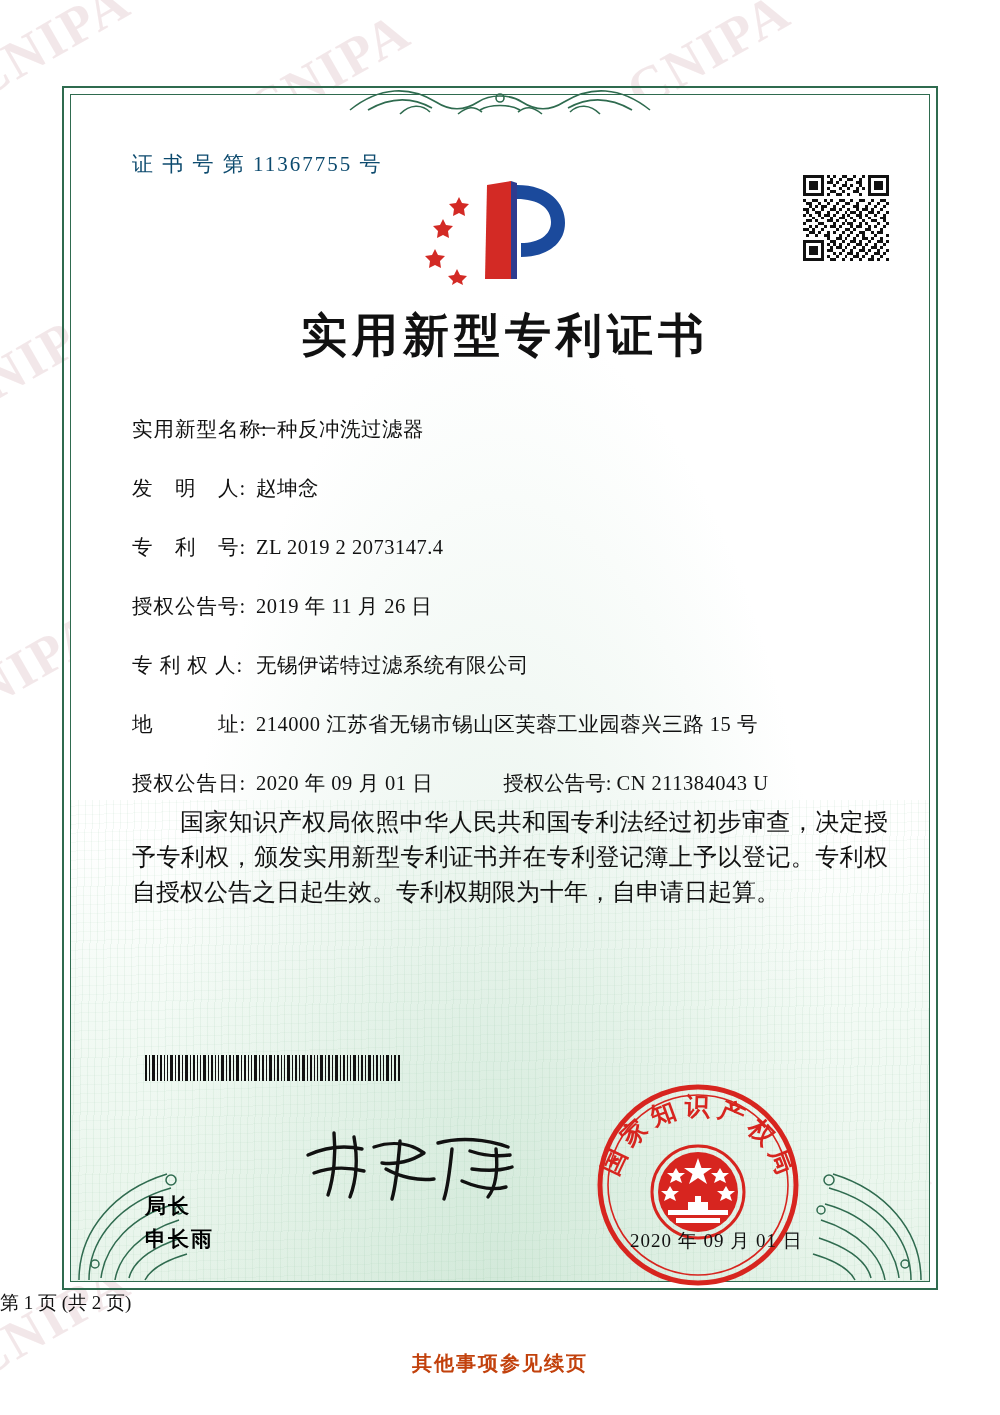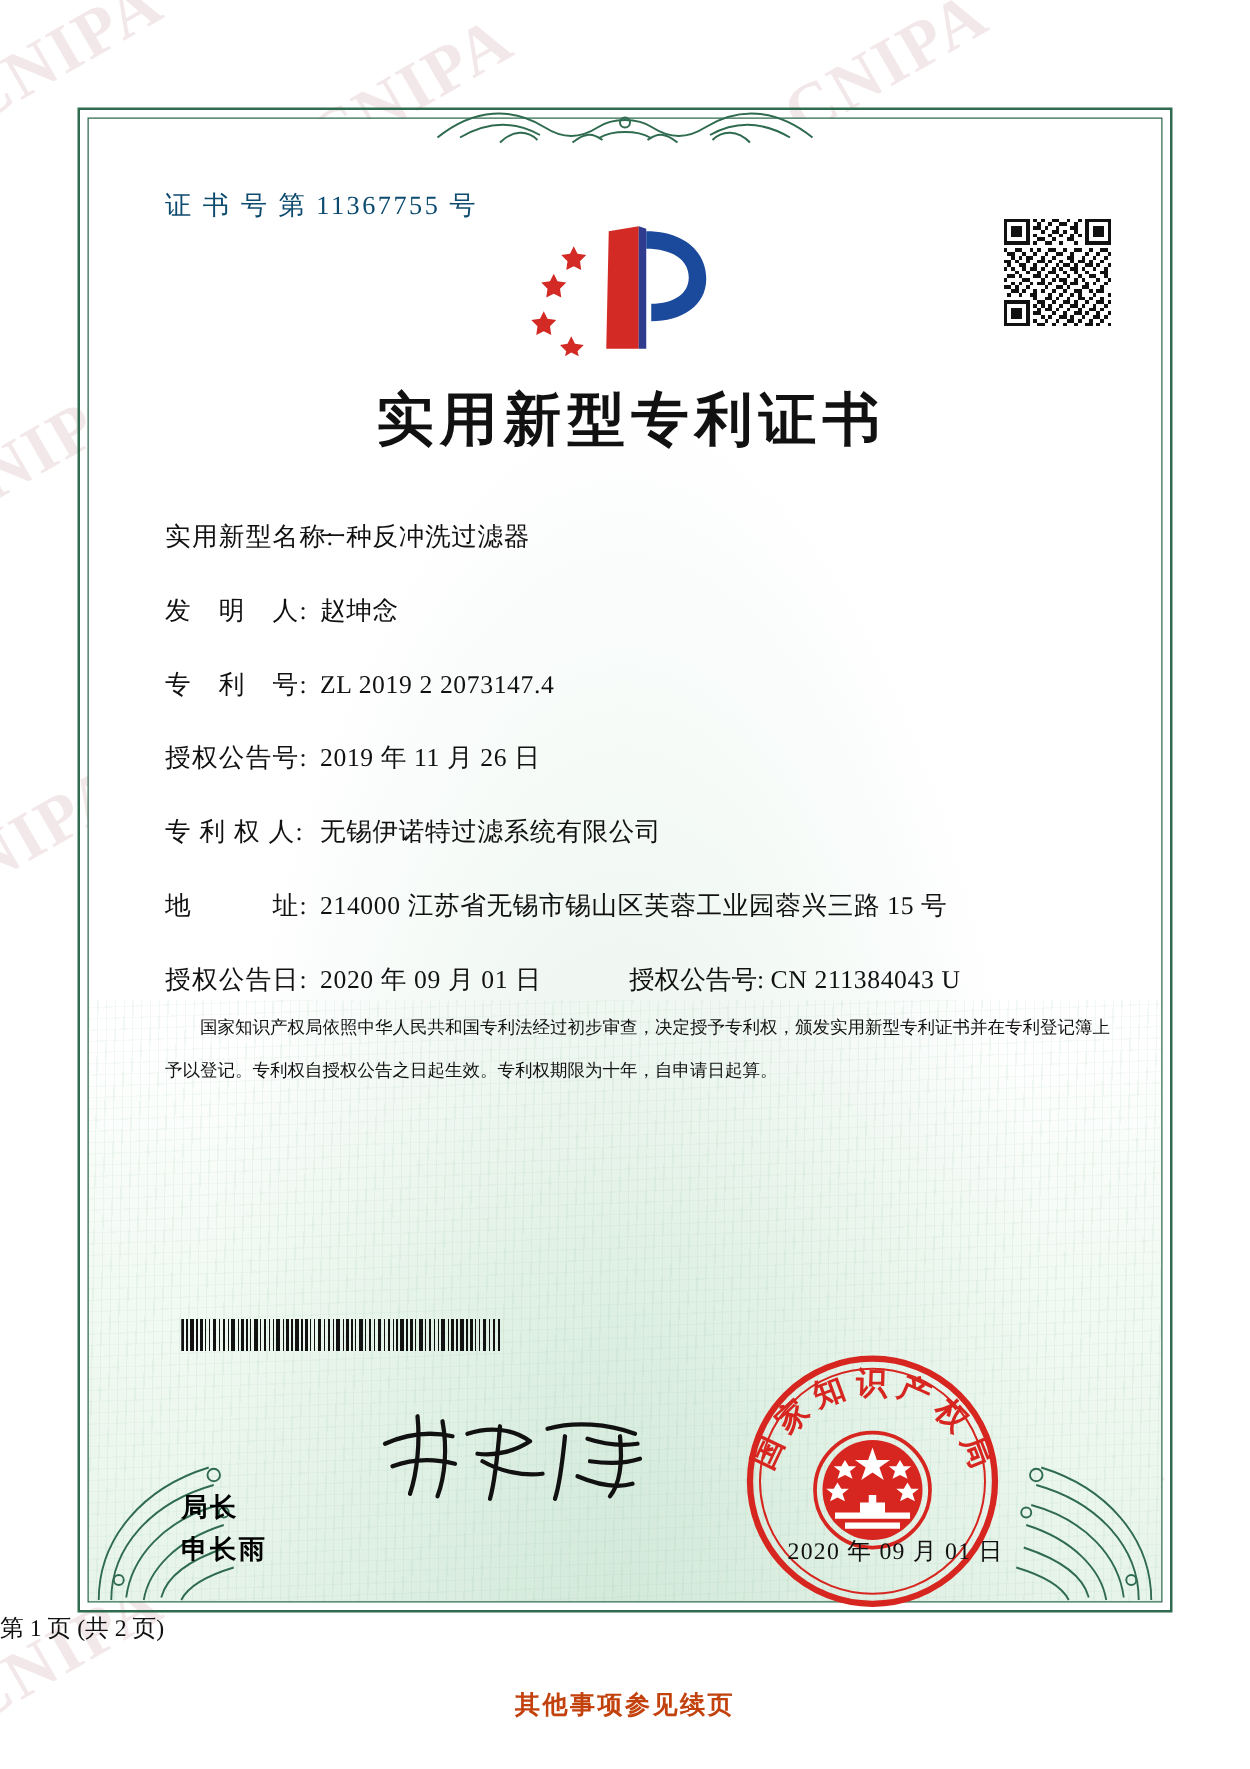--- a/index.html
+++ b/index.html
@@ -160,21 +160,21 @@
   .row-inline .second-label {
     display: inline-block;
     margin-left: 70px;
   }
 
   .paras {
     position: absolute;
     left: 22px;
     top: 655px;
     width: 756px;
-    font-size: 14px;
+    font-size: 24px;
     line-height: 35px;
     color: #111;
     text-align: justify;
   }
   .paras p { margin: 0 0 6px 0; text-indent: 2em; }
 
   .barcode {
     position: absolute;
     left: 145px;
     top: 1055px;

